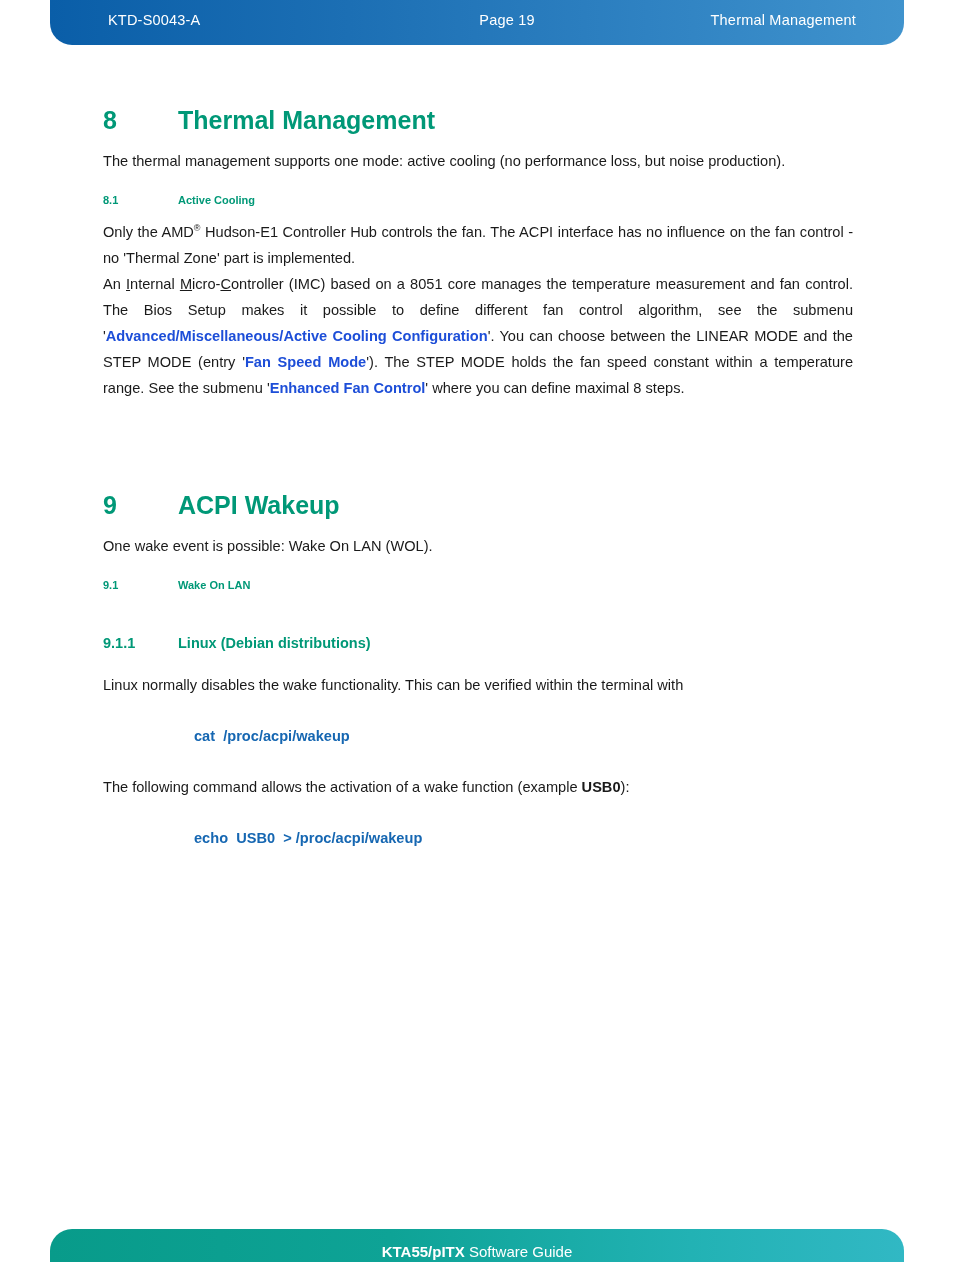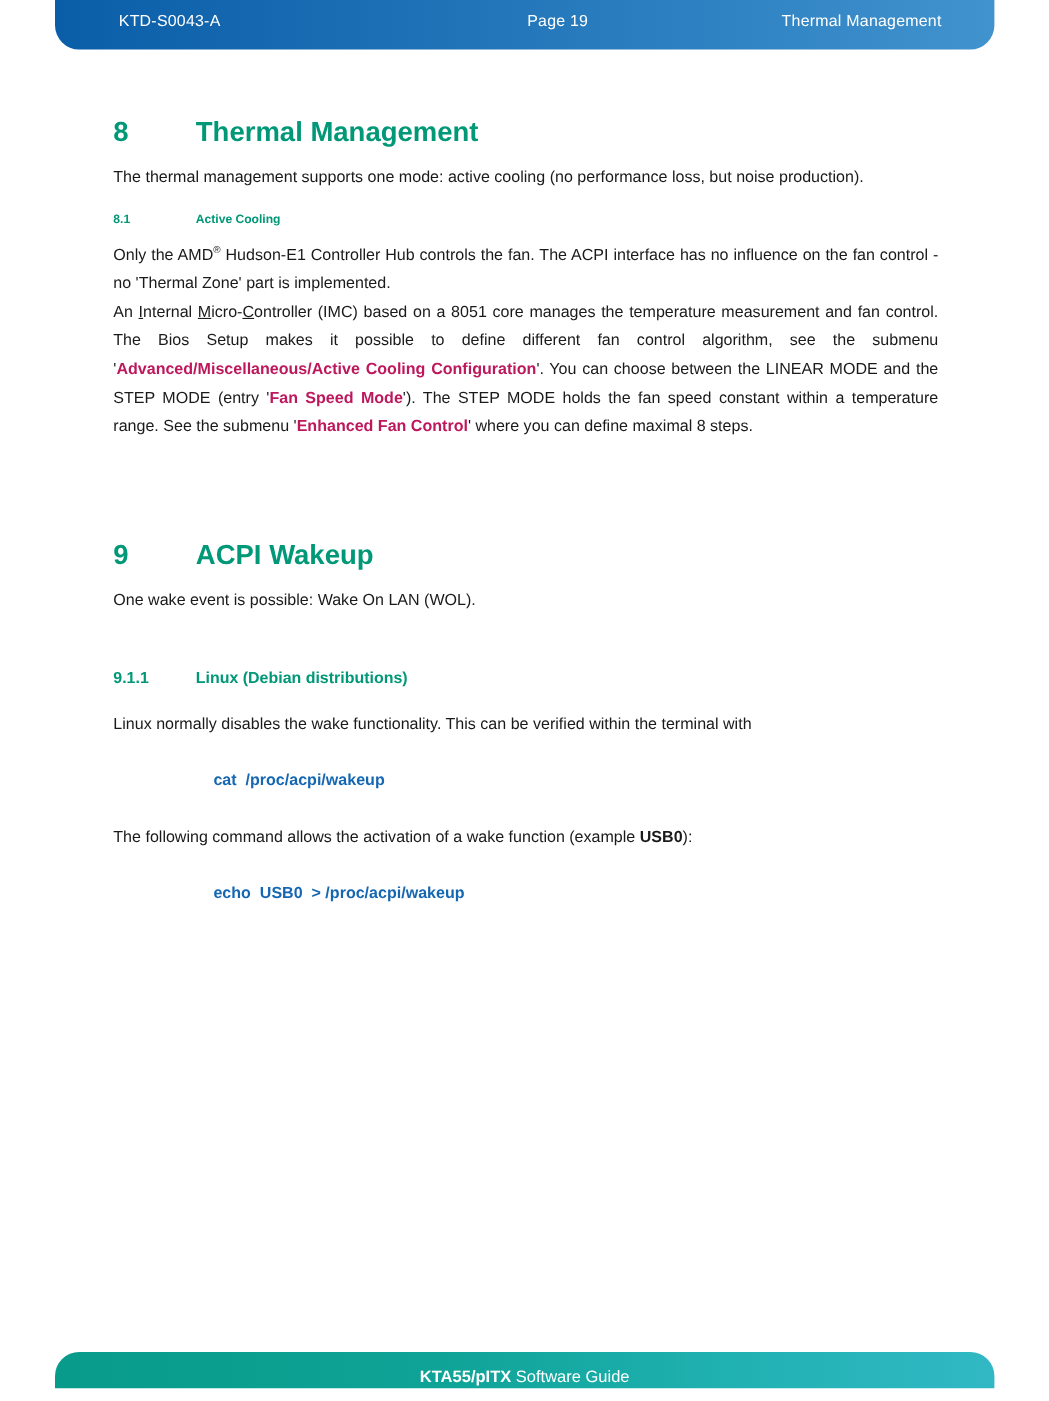--- a/index.html
+++ b/index.html
@@ -104,21 +104,21 @@
     font-size: 14.6px;
     line-height: 1.78;
     margin: 0;
     color: #1a1a1a;
     text-align: justify;
     text-justify: inter-word;
   }
   p.body.nojust { text-align: left; }
 
   .link {
-    color: #be185d;
+    color: #1d4ed8;
     font-weight: bold;
   }
   .bold { font-weight: bold; }
   .uline { text-decoration: underline; }
   sup.reg { font-size: 0.62em; vertical-align: super; line-height: 0; }
 
   .cmd {
     font-size: 14.6px;
     font-weight: bold;
     color: #1667b2;
@@ -166,20 +166,24 @@
 
   <h1 class="doc-h1">
     <span class="num">9</span>
     <span>ACPI Wakeup</span>
   </h1>
 
   <p class="body nojust">One wake event is possible: Wake On LAN (WOL).</p>
 
   <div class="gap-md"></div>
 
+  <h2 class="doc-h2">
+    <span class="num">9.1</span>
+    <span>Wake On LAN</span>
+  </h2>
 
   <div class="gap-lg"></div>
 
   <h3 class="doc-h3">
     <span class="num">9.1.1</span>
     <span>Linux (Debian distributions)</span>
   </h3>
 
   <div class="gap-sm"></div>
 

